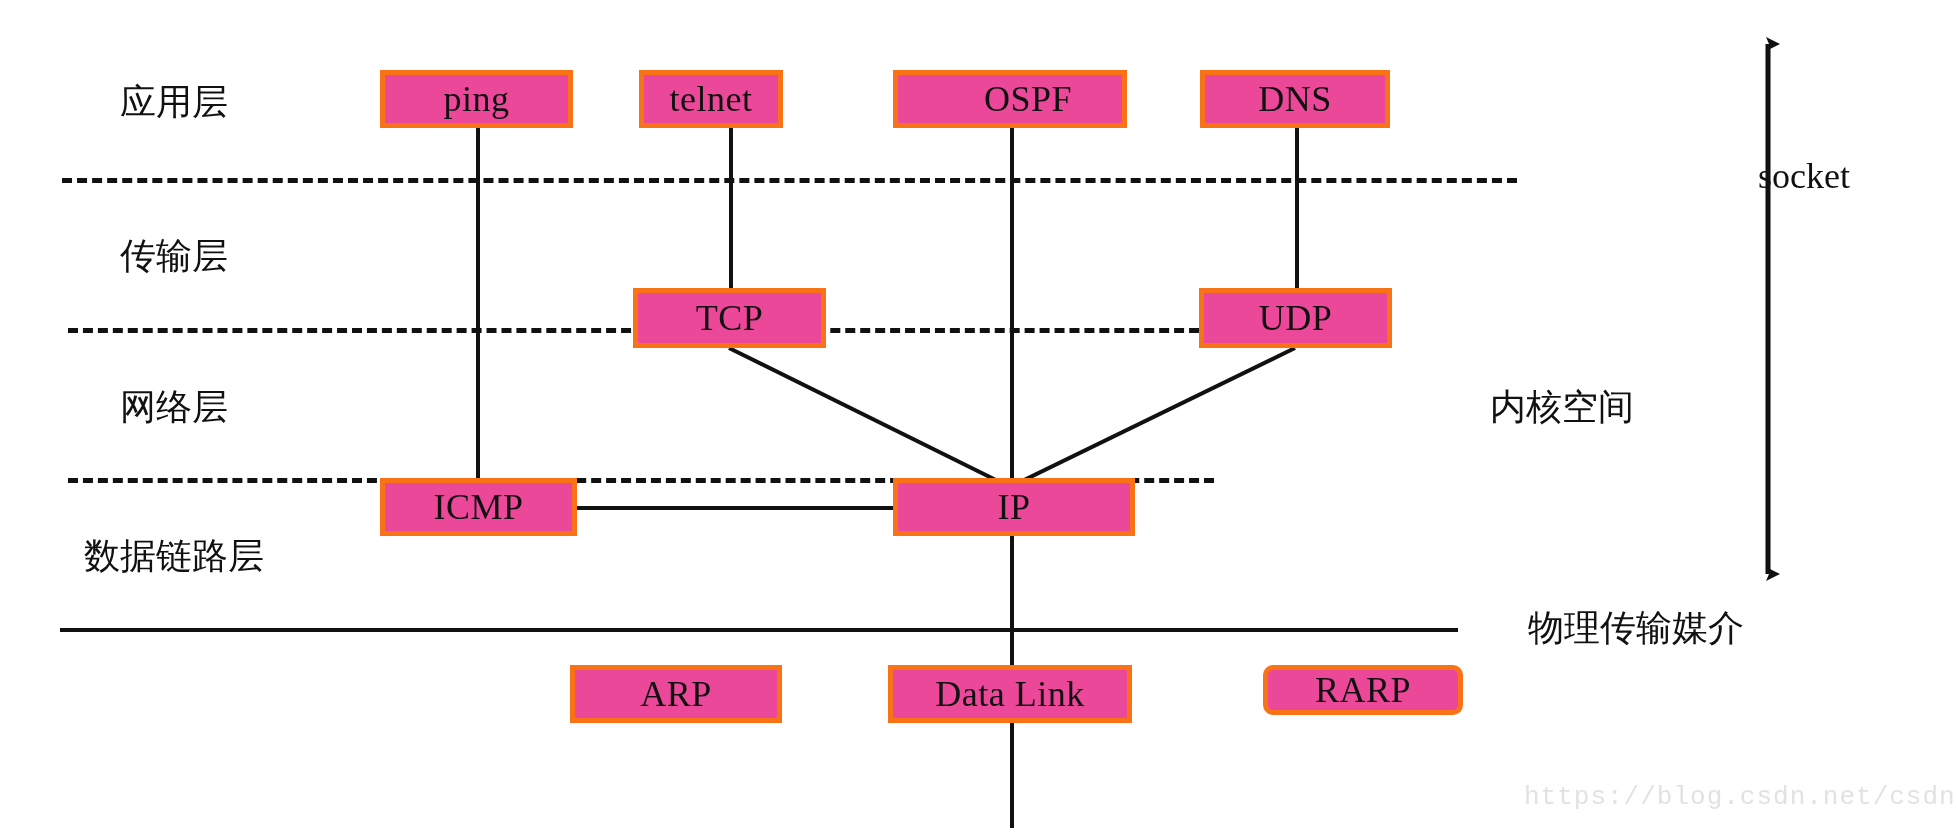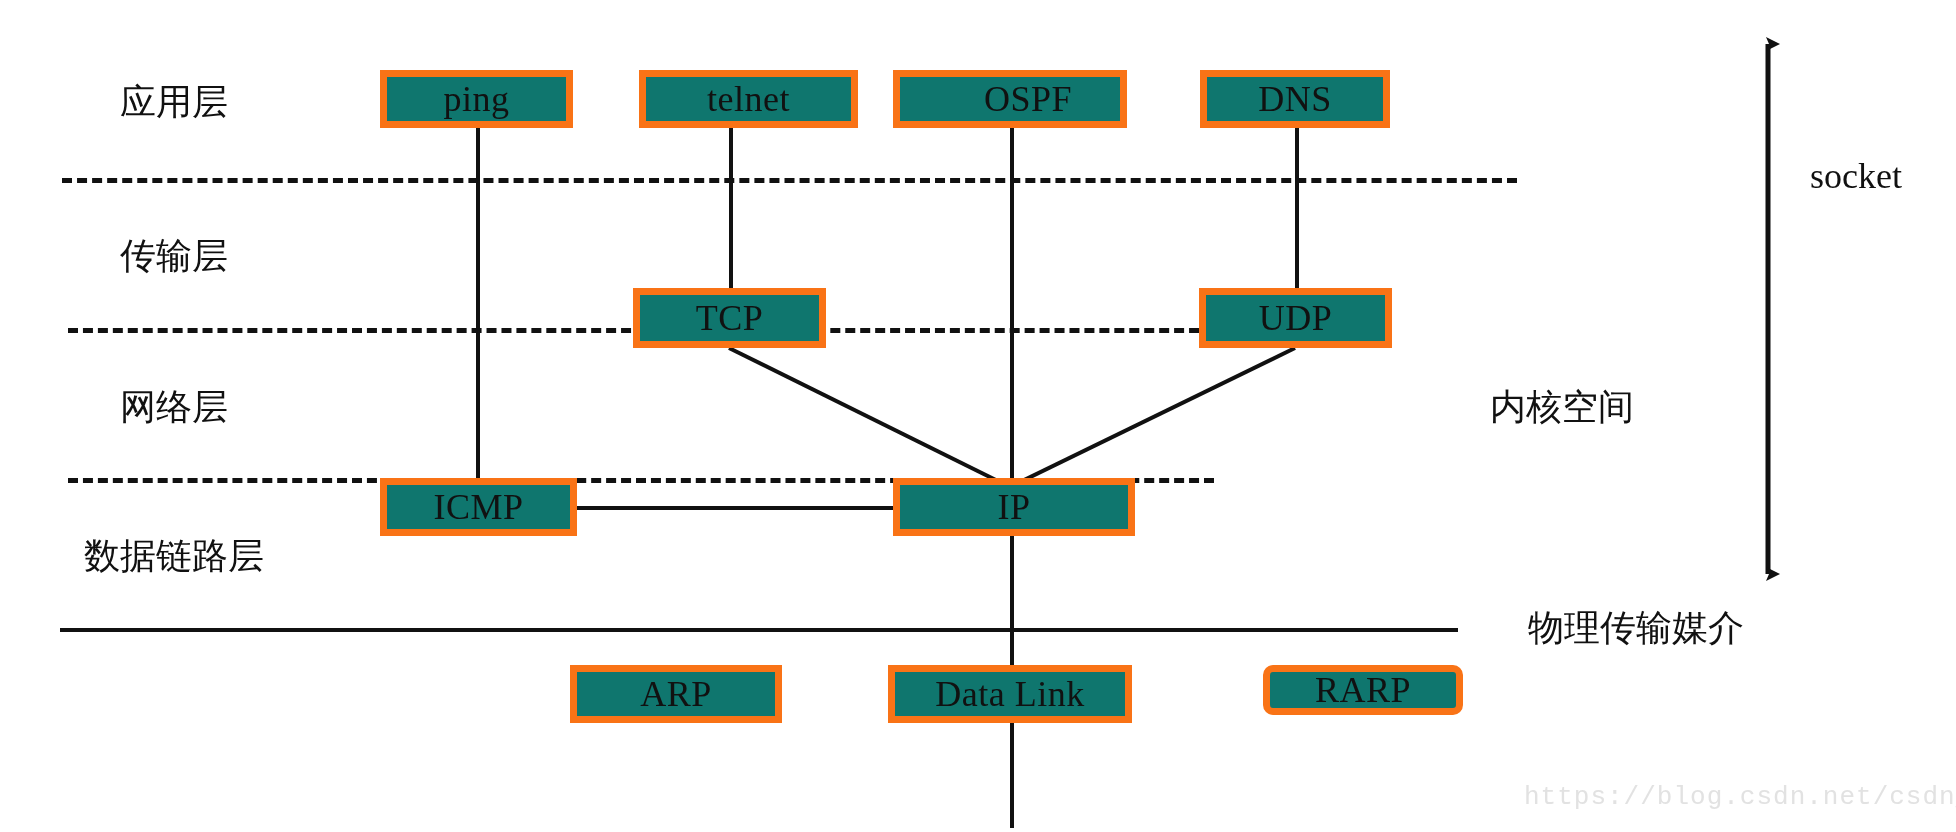--- a/index.html
+++ b/index.html
@@ -13,22 +13,22 @@
     width: 1956px;
     height: 832px;
     background: #ffffff;
     overflow: hidden;
     font-family: "Liberation Serif", "DejaVu Serif", serif;
   }
   
   .pbox {
     position: absolute;
     box-sizing: border-box;
-    border: 7px solid #f97316;
-    background: #0f766e;
+    border: 5px solid #f97316;
+    background: #ec4899;
     display: flex;
     align-items: center;
     justify-content: center;
     color: #111111;
     font-size: 36px;
     line-height: 1;
     letter-spacing: 0.5px;
     z-index: 6;
   }
   
@@ -112,21 +112,21 @@
   <div class="dashed-sep" style="left:68px; top:478px; width:1146px;"></div>
 
   <div class="solid-line-h" style="left:60px; top:628px; width:1398px;"></div>
 
   <div class="layer-label" style="left:120px; top:78px;">应用层</div>
   <div class="layer-label" style="left:120px; top:232px;">传输层</div>
   <div class="layer-label" style="left:120px; top:383px;">网络层</div>
   <div class="layer-label" style="left:84px; top:532px;">数据链路层</div>
 
   <div class="side-label" style="left:1490px; top:383px;">内核空间</div>
-  <div class="side-label latin" style="left:1810px; top:155px;">socket</div>
+  <div class="side-label latin" style="left:1758px; top:155px;">socket</div>
   <div class="side-label" style="left:1528px; top:604px;">物理传输媒介</div>
 
   <div class="conn-v" style="left:476px; top:128px; height:354px;"></div>
 
   <div class="conn-v" style="left:729px; top:128px; height:160px;"></div>
 
   <div class="conn-v" style="left:1010px; top:128px; height:354px;"></div>
 
   <div class="conn-v" style="left:1295px; top:128px; height:160px;"></div>
 
@@ -151,21 +151,21 @@
         <path d="M7,0 L14,14 L7,11 L0,14 Z" fill="#111111"></path>
       </marker>
       <marker id="arrowDown" markerWidth="14" markerHeight="14" refX="7" refY="12" orient="auto" markerUnits="userSpaceOnUse">
         <path d="M7,0 L14,14 L7,11 L0,14 Z" fill="#111111"></path>
       </marker>
     </defs>
     <line x1="48" y1="18" x2="48" y2="548" stroke="#111111" stroke-width="5" marker-start="url(#arrowUp)" marker-end="url(#arrowDown)"></line>
   </svg>
 
   <div class="pbox" style="left:380px; top:70px; width:193px; height:58px;">ping</div>
-  <div class="pbox" style="left:639px; top:70px; width:219px; height:58px;">telnet</div>
+  <div class="pbox" style="left:639px; top:70px; width:144px; height:58px;">telnet</div>
   <div class="pbox" style="left:893px; top:70px; width:234px; height:58px;padding-left:36px;">OSPF</div>
   <div class="pbox" style="left:1200px; top:70px; width:190px; height:58px;">DNS</div>
 
   <div class="pbox" style="left:633px; top:288px; width:193px; height:60px;">TCP</div>
   <div class="pbox" style="left:1199px; top:288px; width:193px; height:60px;">UDP</div>
 
   <div class="pbox" style="left:380px; top:478px; width:197px; height:58px;">ICMP</div>
   <div class="pbox" style="left:893px; top:478px; width:242px; height:58px;">IP</div>
 
   <div class="pbox" style="left:570px; top:665px; width:212px; height:58px;">ARP</div>

